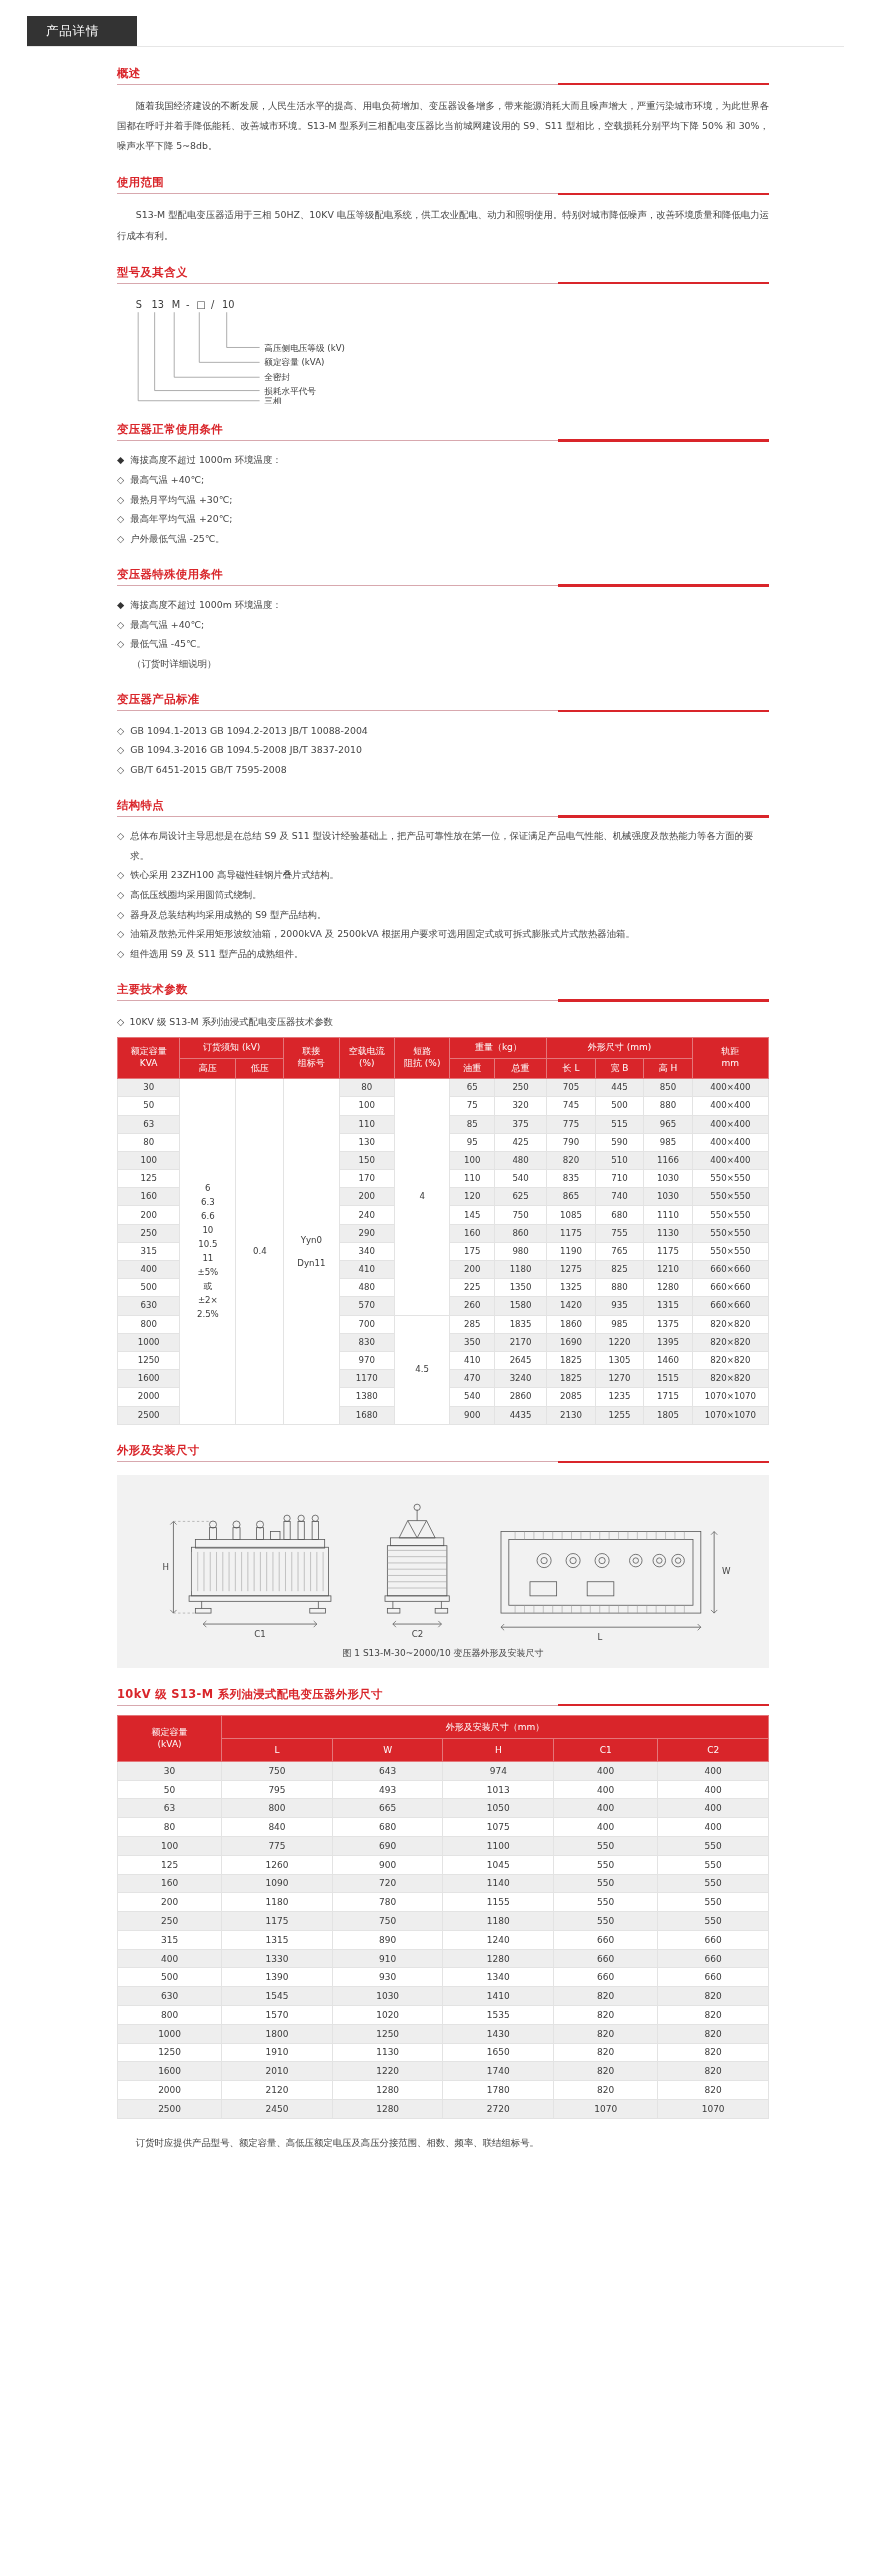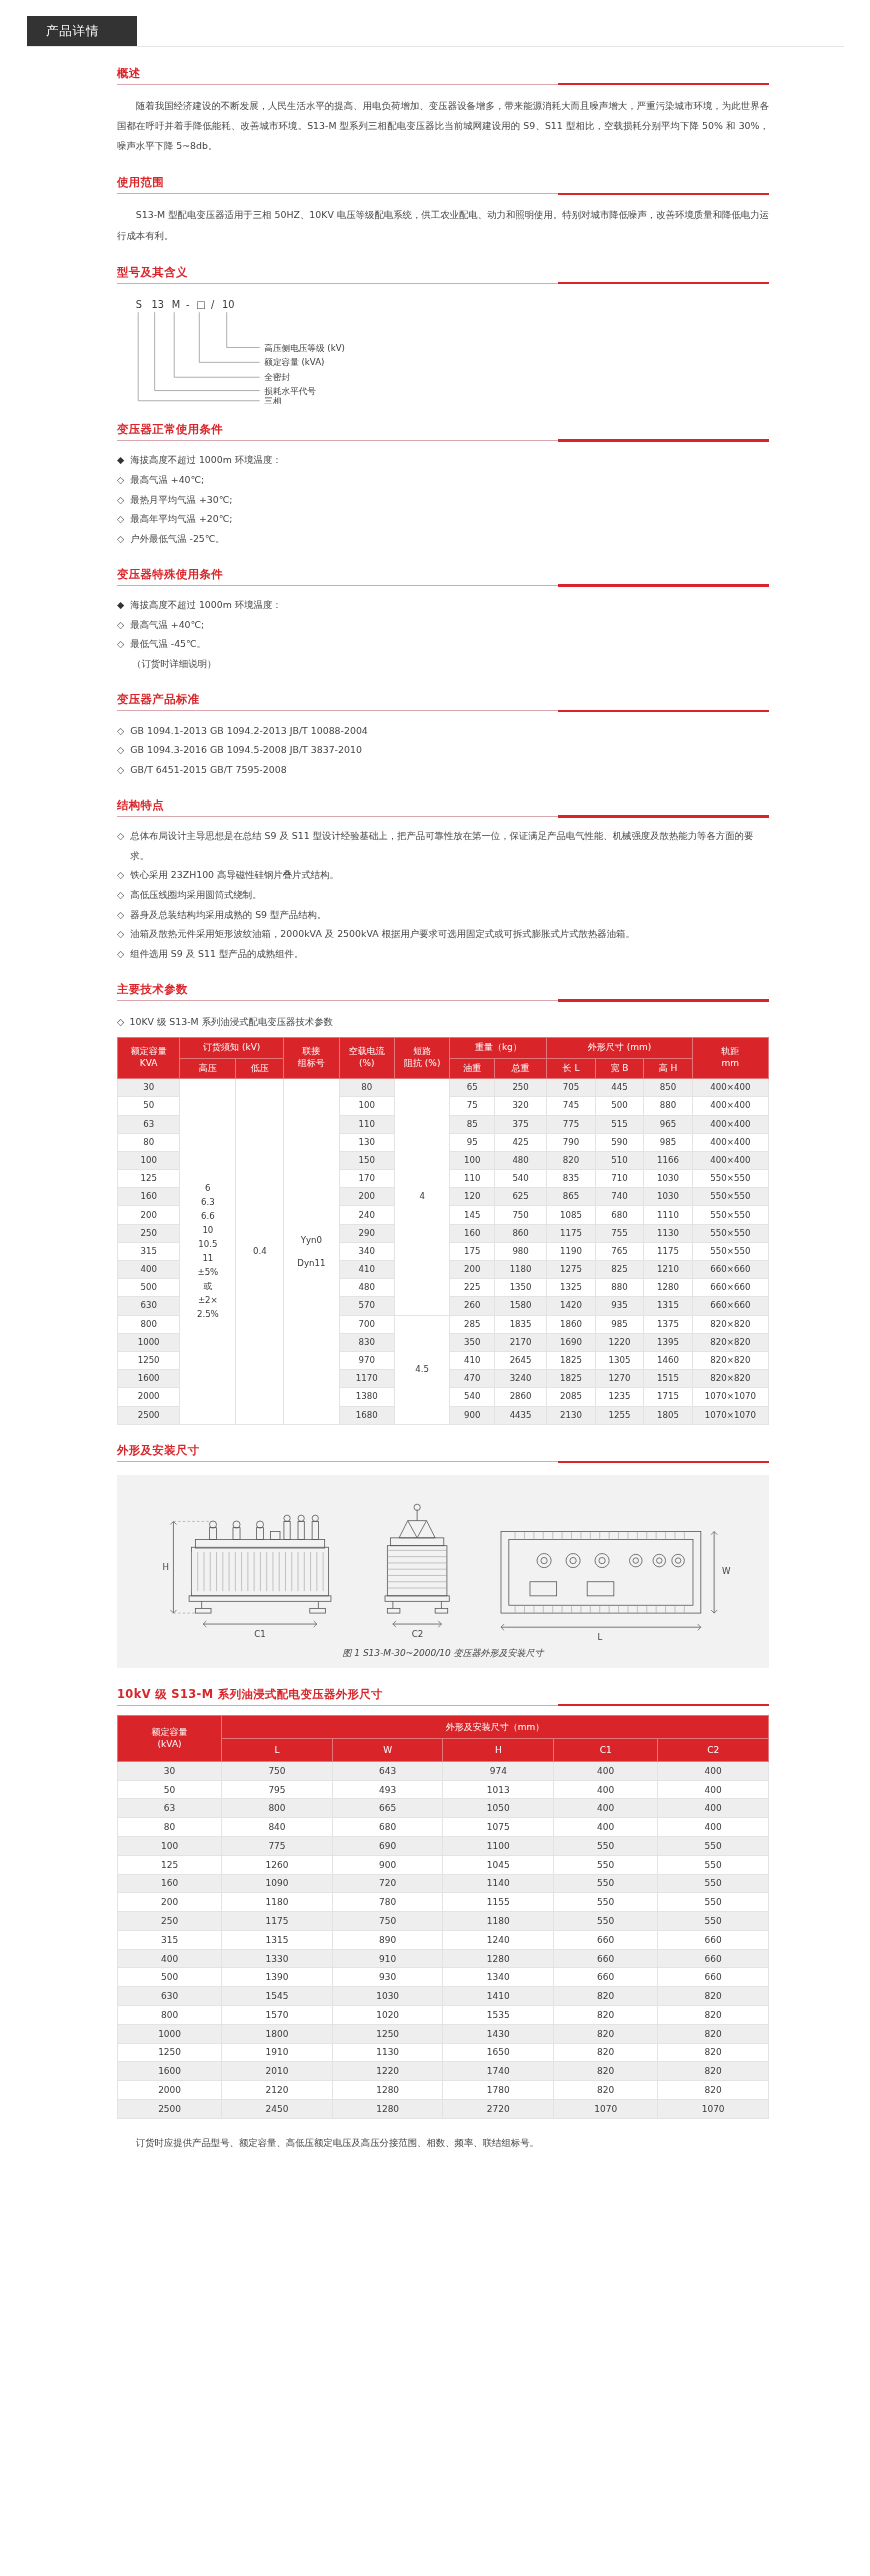--- a/index.html
+++ b/index.html
@@ -112,21 +112,21 @@
     background:#d9252a; color:#fff; font-weight:normal;
     border:0.8px solid #e4767a; padding:4.7px 1.6px; line-height:12.5px; font-size:9px;
   }
   table.dt2 td {
     border:0.8px solid #e3e3e3; text-align:center; padding:3.9px 1.6px; height:18px; background:#fff;
   }
   table.dt2 tbody tr:nth-child(odd) td { background:#eeeeee; }
 
   
   .draw-box { margin-top:12.5px; background:#f2f2f2; padding:11px 0 7.8px 0; }
-  .draw-cap { text-align:center; font-size:9px; color:#444; margin-top:4.7px;font-style:italic; }
+  .draw-cap { text-align:center; font-size:9px; color:#444; margin-top:4.7px; }
 
   .footer-pad { height:31px; }
 </style>
 </head>
 <body>
 
 <div class="page">
 
   <div class="topbar">
     <div class="topbar-tab">产品详情</div>

